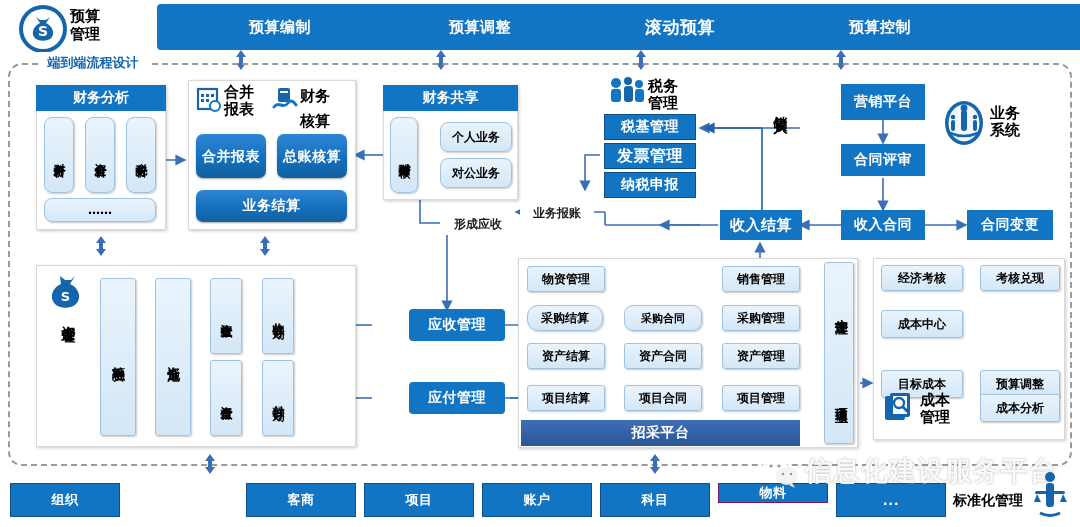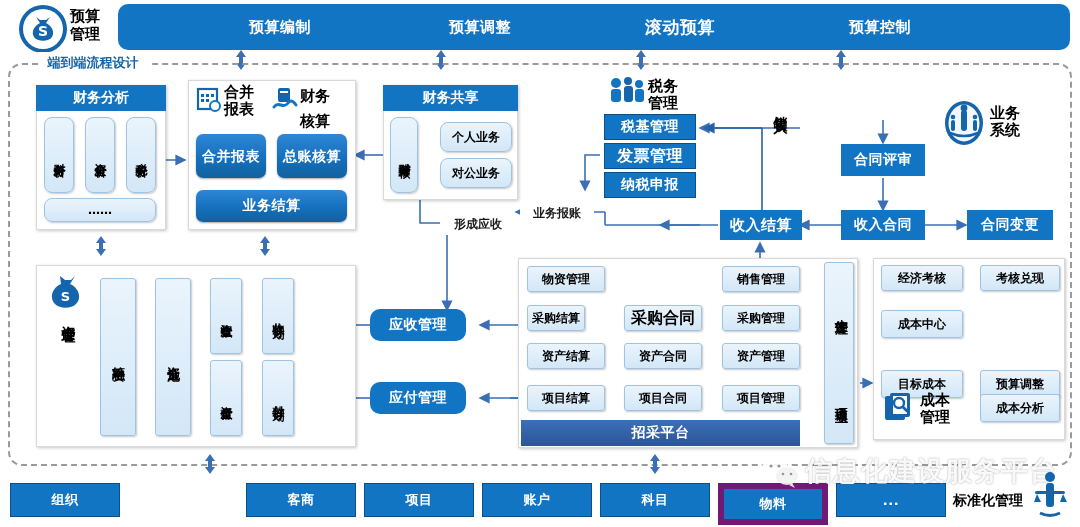--- a/index.html
+++ b/index.html
@@ -15,21 +15,21 @@
 
   
   .bluebox {
     background: #1275c4;
     color: #fff;
     display: flex; align-items: center; justify-content: center;
     text-align: center;
     font-weight: bold;
     letter-spacing: .5px;
   }
-  .bluebox.round { border-radius: 10px; }
+  .bluebox.round { border-radius: 4px; margin-left: 39px; }
   .bluebox.grad {
     background: linear-gradient(180deg,#2f86d6 0%,#1470bd 55%,#12619f 100%);
     border-radius: 7px;
     box-shadow: 0 1px 2px rgba(0,0,0,.35);
   }
   
   .palebox {
     background: linear-gradient(180deg,#eaf4fc 0%,#d3e7f7 100%);
     border: 1px solid #9fc3e0;
     color: #000;
@@ -245,20 +245,21 @@
         <rect x="27" y="13" width="9" height="13" rx="3" fill="#1275c4"></rect>
     </svg>
   </div>
   <div class="abs bluetext" style="left:648px;top:78px;width:42px;font-size:15px;line-height:17px;">税务管理</div>
   <div class="abs bluebox" style="left:604px;top:114px;width:92px;height:26px;font-size:14px;border:1px solid #0d4f86;">税基管理</div>
   <div class="abs bluebox" style="left:604px;top:143px;width:92px;height:26px;font-size:16px;border:1px solid #0d4f86;">发票管理</div>
   <div class="abs bluebox" style="left:604px;top:172px;width:92px;height:26px;font-size:14px;border:1px solid #0d4f86;">纳税申报</div>
 
   <div class="abs bluetext vtext" style="left:770px;top:105px;width:20px;height:90px;font-size:14px;">销售收入</div>
 
+  <div class="abs bluebox" style="left:841px;top:84px;width:84px;height:36px;font-size:14px;">营销平台</div>
   <div class="abs bluebox" style="left:841px;top:144px;width:84px;height:32px;font-size:14px;">合同评审</div>
   <div class="abs bluebox" style="left:841px;top:210px;width:84px;height:30px;font-size:14px;">收入合同</div>
   <div class="abs bluebox" style="left:967px;top:210px;width:86px;height:30px;font-size:14px;">合同变更</div>
 
   <div class="abs" style="left:943px;top:100px;width:42px;height:46px;">
     <svg viewBox="0 0 42 46" width="42" height="46">
       <ellipse cx="21" cy="23" rx="19" ry="22" fill="#1465ab"></ellipse>
       <ellipse cx="21" cy="23" rx="15.5" ry="18.5" fill="#f3f7fb"></ellipse>
       <rect x="18" y="10" width="6" height="21" rx="3" fill="#1465ab"></rect>
       <circle cx="21" cy="8" r="3.4" fill="#1465ab"></circle>
@@ -291,22 +292,22 @@
   <div class="abs palebox vtext" style="left:210px;top:278px;width:32px;height:76px;font-size:12px;">资金收款</div>
   <div class="abs palebox vtext" style="left:262px;top:278px;width:32px;height:76px;font-size:12px;">收款计划</div>
   <div class="abs palebox vtext" style="left:210px;top:360px;width:32px;height:76px;font-size:12px;">资金付款</div>
   <div class="abs palebox vtext" style="left:262px;top:360px;width:32px;height:76px;font-size:12px;">付款计划</div>
 
   <div class="abs panel" style="left:518px;top:258px;width:340px;height:190px;"></div>
 
   <div class="abs palebox" style="left:527px;top:266px;width:78px;height:26px;font-size:12px;">物资管理</div>
   <div class="abs palebox" style="left:722px;top:266px;width:78px;height:26px;font-size:12px;">销售管理</div>
 
-  <div class="abs palebox" style="left:527px;top:305px;width:58px;height:26px;font-size:12px;">采购结算</div>
-  <div class="abs palebox" style="left:624px;top:305px;width:78px;height:26px;font-size:16px;">采购合同</div>
+  <div class="abs palebox" style="left:527px;top:305px;width:76px;height:26px;font-size:12px;border-radius:11px;">采购结算</div>
+  <div class="abs palebox" style="left:624px;top:305px;width:78px;height:26px;font-size:11px;border-radius:9px;">采购合同</div>
   <div class="abs palebox" style="left:722px;top:305px;width:78px;height:26px;font-size:12px;">采购管理</div>
 
   <div class="abs palebox" style="left:527px;top:343px;width:78px;height:26px;font-size:12px;">资产结算</div>
   <div class="abs palebox" style="left:624px;top:343px;width:78px;height:26px;font-size:12px;">资产合同</div>
   <div class="abs palebox" style="left:722px;top:343px;width:78px;height:26px;font-size:12px;">资产管理</div>
 
   <div class="abs palebox" style="left:527px;top:385px;width:78px;height:26px;font-size:12px;">项目结算</div>
   <div class="abs palebox" style="left:624px;top:385px;width:78px;height:26px;font-size:12px;">项目合同</div>
   <div class="abs palebox" style="left:722px;top:385px;width:78px;height:26px;font-size:12px;">项目管理</div>
 
@@ -354,21 +355,21 @@
           <path d="M5 0 L10 7 L7 7 L7 13 L10 13 L5 20 L0 13 L3 13 L3 7 L0 7 Z"></path>
         </g>
     </g>
   </svg>
 
   <div class="abs bluebox" style="left:10px;top:483px;width:110px;height:34px;font-size:13px;border:1px solid #0d4f86;">组织</div>
   <div class="abs bluebox" style="left:246px;top:483px;width:110px;height:34px;font-size:13px;border:1px solid #0d4f86;">客商</div>
   <div class="abs bluebox" style="left:364px;top:483px;width:110px;height:34px;font-size:13px;border:1px solid #0d4f86;">项目</div>
   <div class="abs bluebox" style="left:482px;top:483px;width:110px;height:34px;font-size:13px;border:1px solid #0d4f86;">账户</div>
   <div class="abs bluebox" style="left:600px;top:483px;width:110px;height:34px;font-size:13px;border:1px solid #0d4f86;">科目</div>
-  <div class="abs bluebox" style="left:718px;top:483px;width:110px;height:42px;font-size:13px;border:6px solid #701a75;">物料</div>
+  <div class="abs bluebox" style="left:718px;top:483px;width:110px;height:20px;font-size:13px;border:1px solid #701a75;">物料</div>
   <div class="abs bluebox" style="left:836px;top:483px;width:110px;height:34px;font-size:13px;border:1px solid #0d4f86;">...</div>
 
   <div class="abs" style="left:760px;top:455px;width:40px;height:34px;opacity:.92;">
     <svg viewBox="0 0 40 34" width="40" height="34">
       <ellipse cx="15" cy="13" rx="13" ry="11" fill="#ffffff"></ellipse>
       <path d="M9 22 L6 28 L13 24 Z" fill="#ffffff"></path>
       <ellipse cx="27" cy="21" rx="11" ry="9" fill="#f2f2f2"></ellipse>
       <path d="M32 28 L35 33 L29 30 Z" fill="#f2f2f2"></path>
       <circle cx="11" cy="11" r="1.6" fill="#8e8e8e"></circle>
         <circle cx="19" cy="11" r="1.6" fill="#8e8e8e"></circle>

